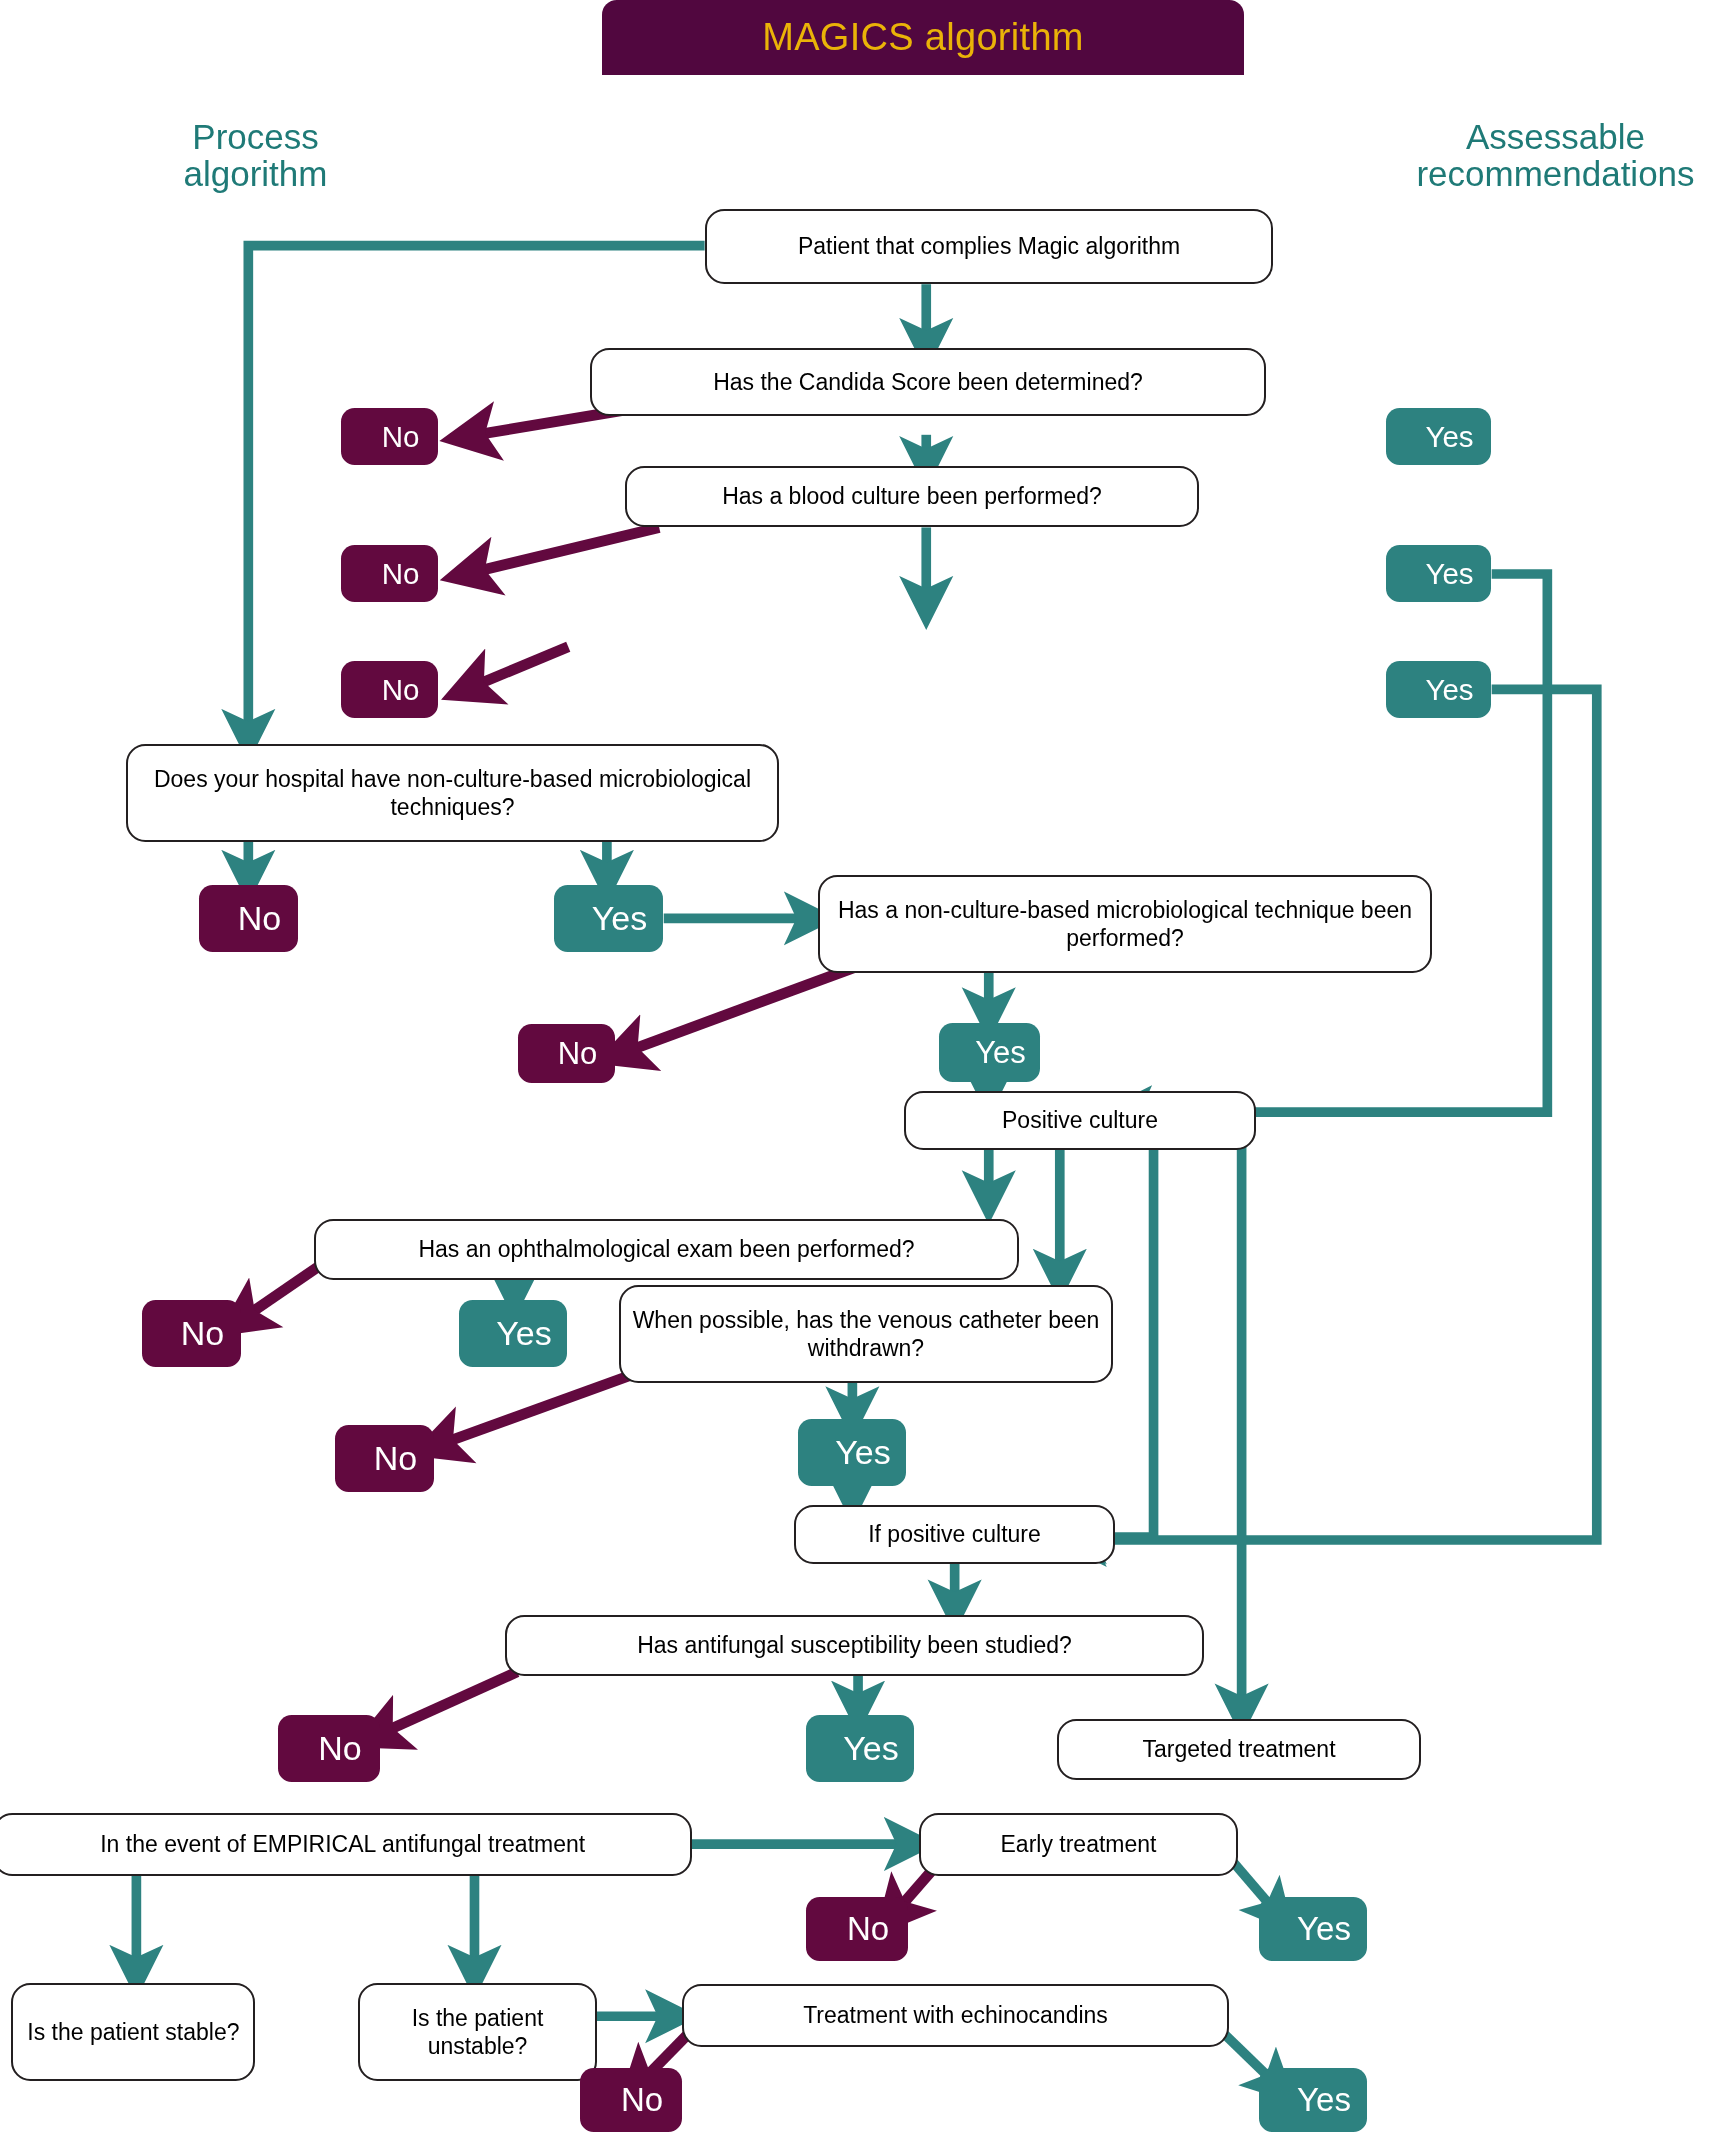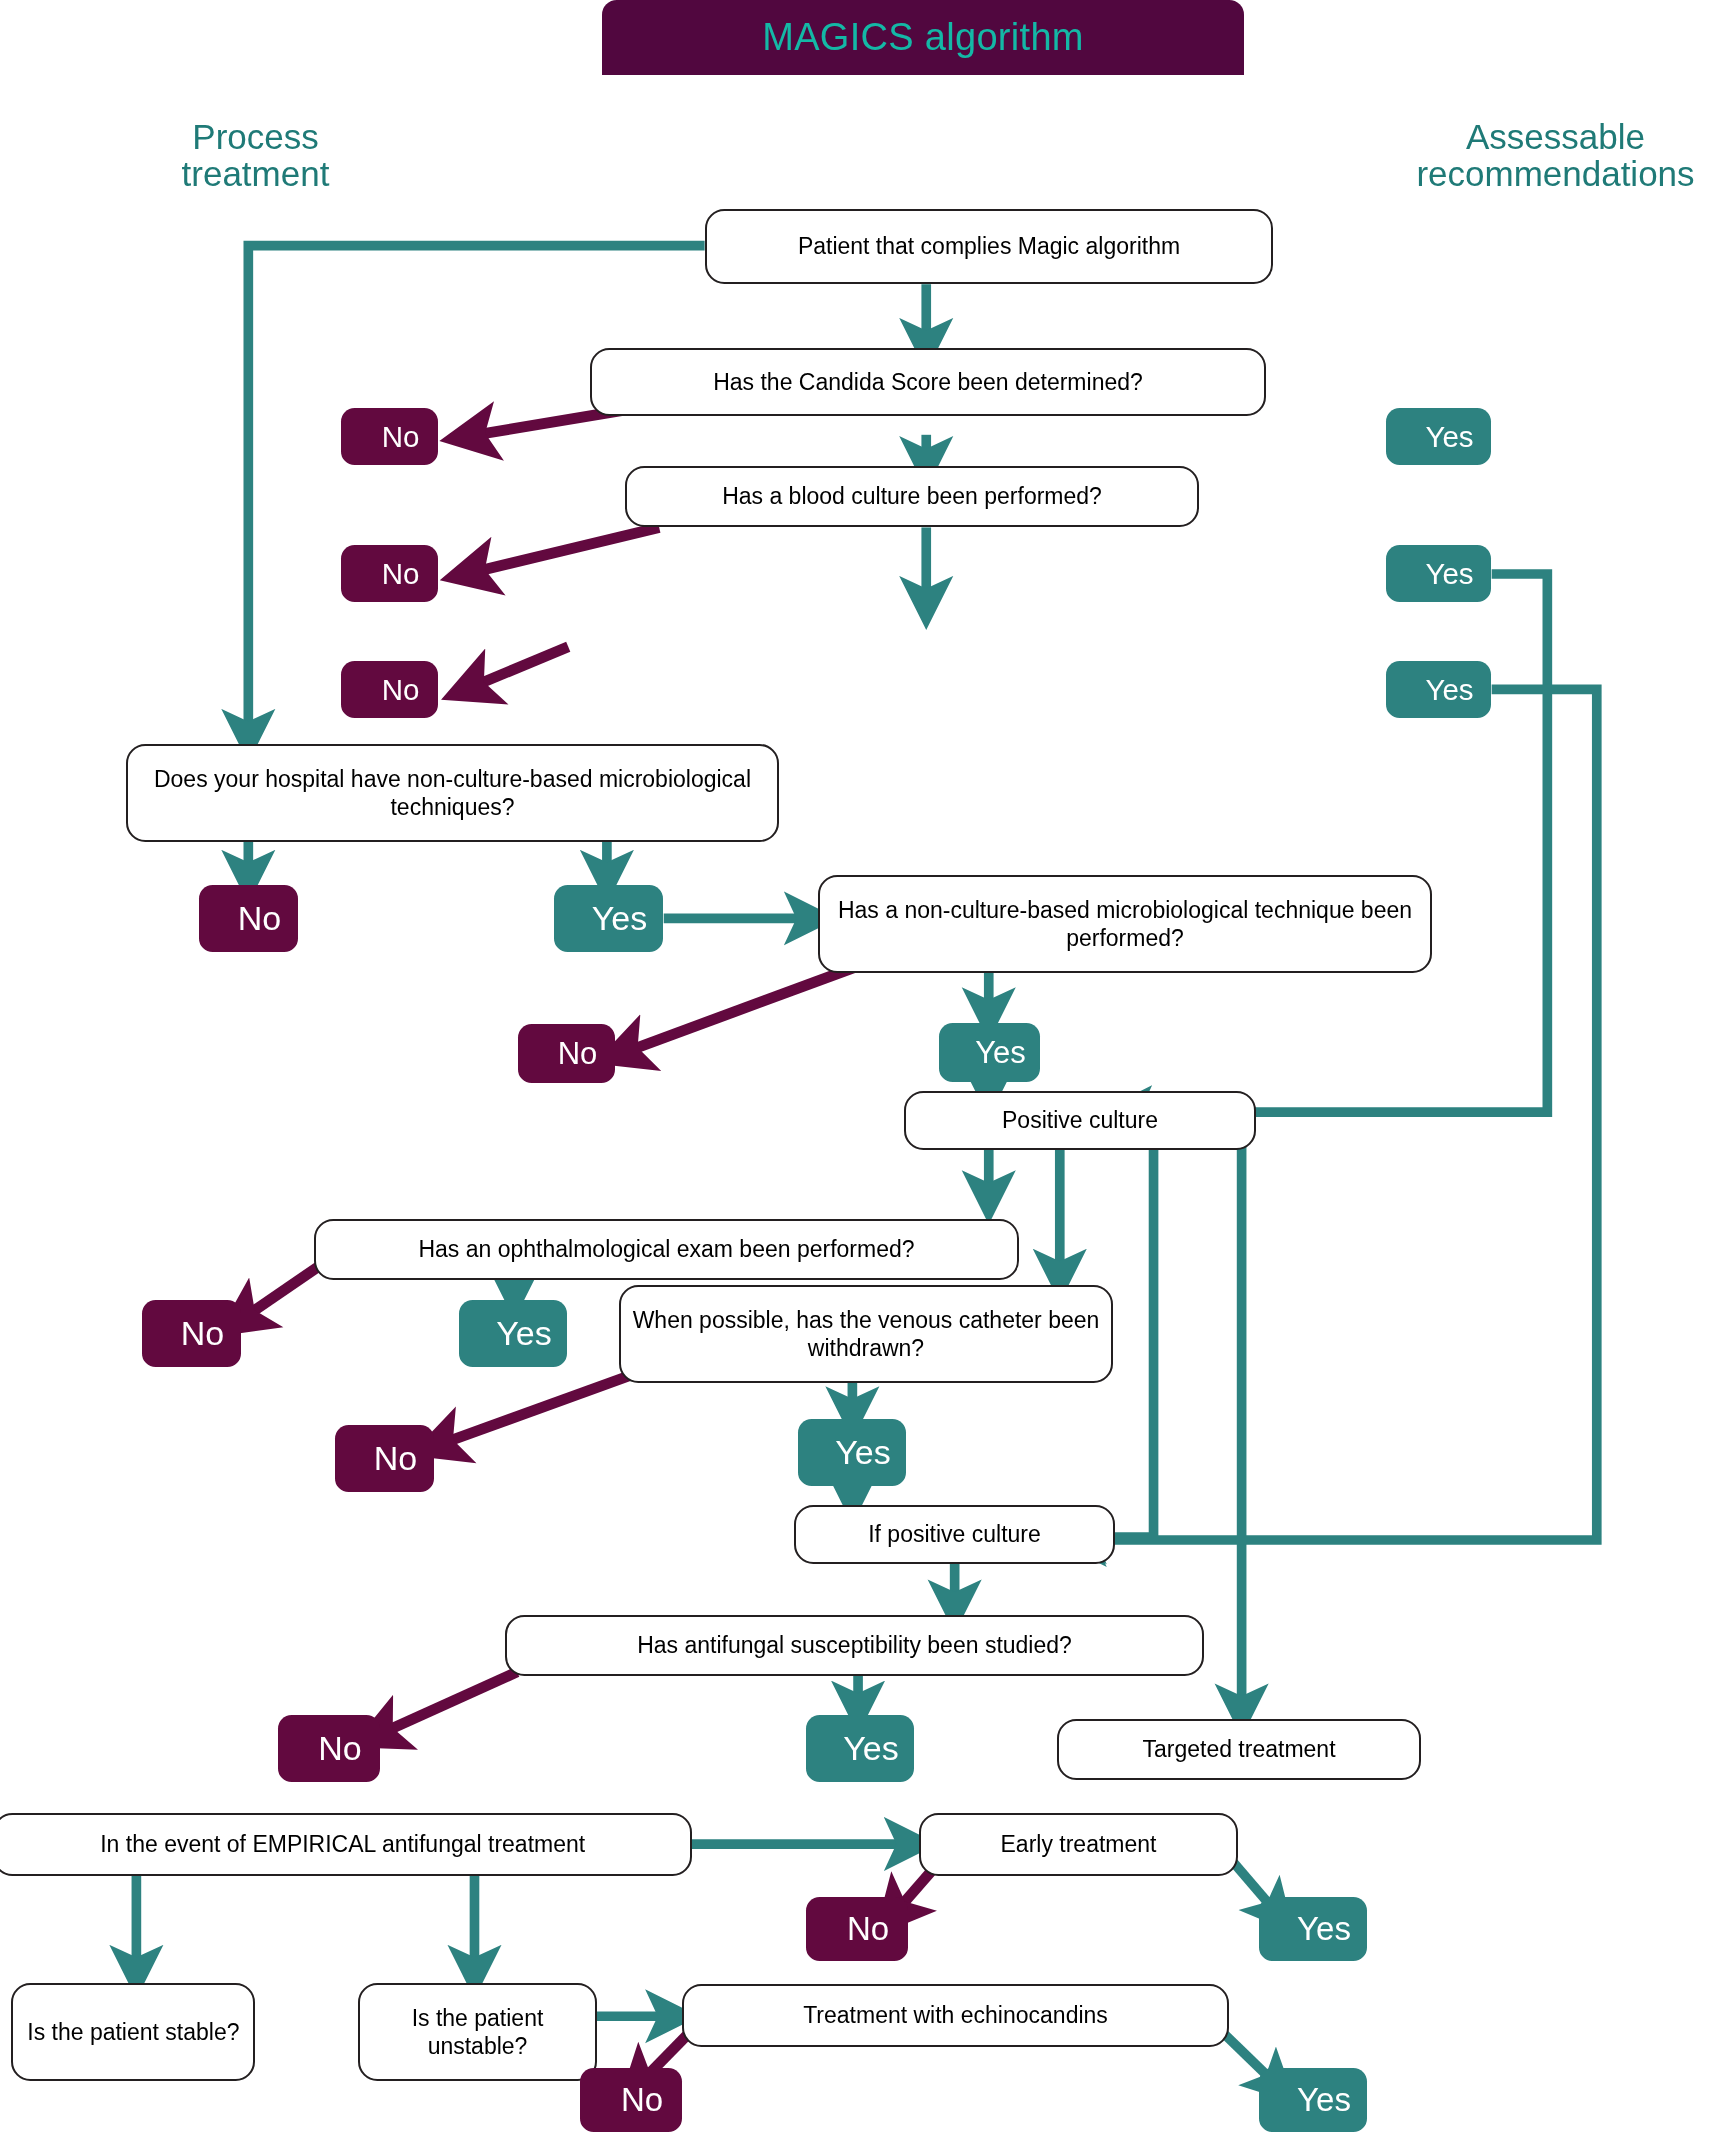--- a/index.html
+++ b/index.html
@@ -3,21 +3,21 @@
 <meta charset="utf-8">
 <style>
   html,body{margin:0;padding:0;background:#ffffff;}
   body{font-family:"Liberation Sans", sans-serif;}
   #stage{position:relative;width:1736px;height:2151px;background:#fff;overflow:hidden;}
   #wires{position:absolute;left:0;top:0;width:1736px;height:2151px;}
 
   .title-banner{
     position:absolute;
     background:#51073f;
-    color:#14b8a6;
+    color:#eab308;
     border-radius:14.8px 14.8px 0 0;
     display:flex;align-items:center;justify-content:center;
     font-size:38px;
     letter-spacing:0.3px;
   }
   .col-head{
     position:absolute;
     color:#1f7a77;
     font-size:35px;
     line-height:1.05;
@@ -140,21 +140,21 @@
 
       <path d="M1663,3265 L1570,3372"></path>
 
       <path d="M1220,3570 L1120,3672"></path>
     </g>
   </svg>
 
   <div class="title-banner" style="left:602px;top:0px;width:642px;height:75px;">MAGICS algorithm</div>
 
   <div class="col-head" style="left:85px;top:119px;width:341px;">Process
-treatment</div>
+algorithm</div>
 
   <div class="col-head" style="left:1375px;top:119px;width:361px;">Assessable
 recommendations</div>
 
   <div class="node" style="left:705px;top:209px;width:568px;height:75px;">Patient that complies Magic algorithm</div>
 
   <div class="node" style="left:590px;top:348px;width:676px;height:68px;">Has the Candida Score been determined?</div>
 
   <div class="node" style="left:625px;top:466px;width:574px;height:61px;">Has a blood culture been performed?</div>
 

